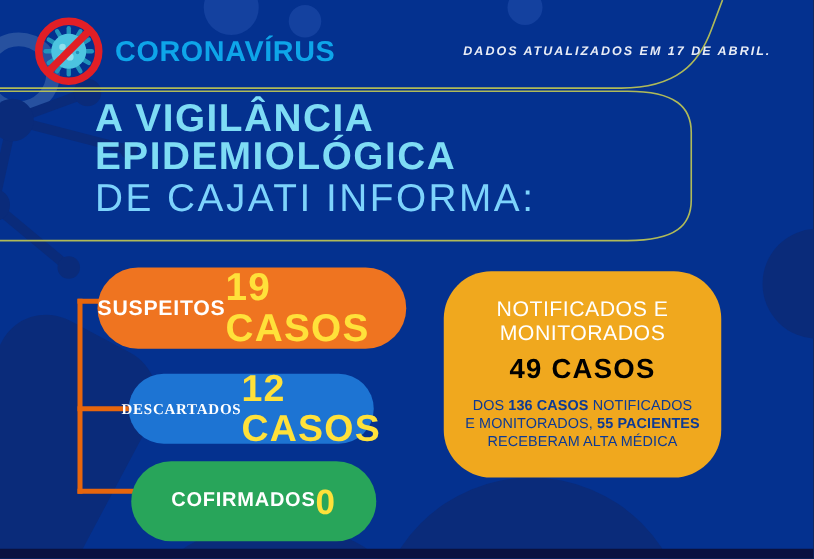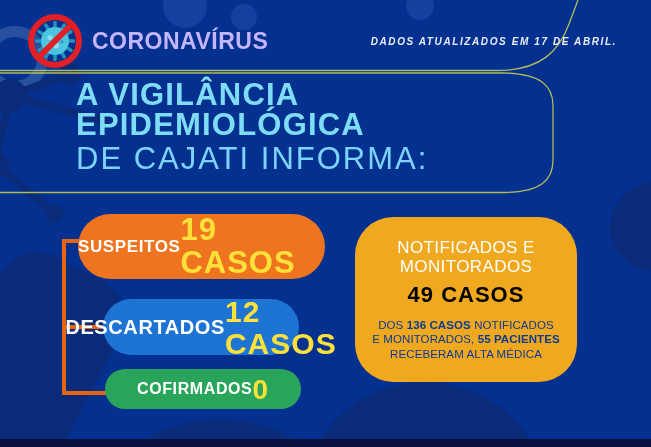--- a/index.html
+++ b/index.html
@@ -25,21 +25,21 @@
   .bottom-bar {
     position:absolute; left:0; top:439px; width:651px; height:8px;
     background:#0a1140; z-index:2;
   }
   
   .brand-row {
     position:absolute; left:26px; top:12px; height:58px;
     display:flex; align-items:center; gap:8px; z-index:3;
   }
   .brand-title {
-    color:#c4b5fd; font-weight:bold; font-size:23px; letter-spacing:0.5px;
+    color:#0ea5e9; font-weight:bold; font-size:23px; letter-spacing:0.5px;
   }
   .updated {
     position:absolute; right:34px; top:36px; z-index:3;
     color:#e9edf6; font-size:10px; font-weight:bold; font-style:italic;
     letter-spacing:1.6px; white-space:nowrap;
   }
   
   .headline { position:absolute; left:76px; top:80px; z-index:3; }
   .hl-cyan {
     color:#7edcf5; font-weight:bold; font-size:31px;
@@ -55,30 +55,30 @@
   .bracket-a1 { left:62px; top:239px; width:22px; height:4px; }
   .bracket-a2 { left:62px; top:325px; width:45px; height:4px; }
   .bracket-a3 { left:62px; top:391px; width:47px; height:4px; }
   
   .pill {
     position:absolute; z-index:3; border-radius:999px;
     display:flex; flex-direction:row; align-items:center; justify-content:center;
   }
   .pill-orange { left:78px;  top:214px; width:247px; height:65px; background:#ef7420; }
   .pill-blue   { left:103px; top:299px; width:196px; height:56px; background:#1d74d3; }
-  .pill-green  { left:105px; top:369px; width:196px; height:40px; background:#28a55a; }
+  .pill-green  { left:105px; top:369px; width:196px; height:64px; background:#28a55a; }
   .pill-label {
     color:#ffffff; font-weight:bold; letter-spacing:0.6px; line-height:1.05;
   }
   .pill-value {
     color:#ffe13a; font-weight:bold; letter-spacing:1px; line-height:1.05; margin-top:1px;
   }
   .pill-orange .pill-label { font-size:17px; }
   .pill-orange .pill-value { font-size:31px; }
-  .pill-blue .pill-label   { font-size:20px; }
+  .pill-blue .pill-label   { font-size:12px;font-family:Liberation Serif, serif; }
   .pill-blue .pill-value   { font-size:30px; }
   .pill-green .pill-label  { font-size:16px; }
   .pill-green .pill-value  { font-size:28px; }
   
   .summary-card {
     position:absolute; left:355px; top:217px; width:222px; height:165px;
     background:#f0a81e; border-radius:38px; z-index:3;
     display:flex; flex-direction:column; align-items:center; justify-content:center;
     text-align:center; padding:10px 8px;
   }

